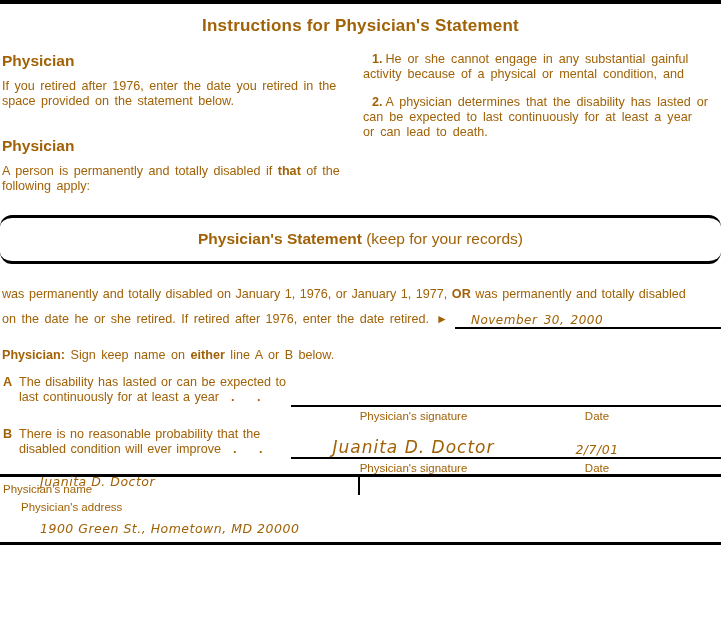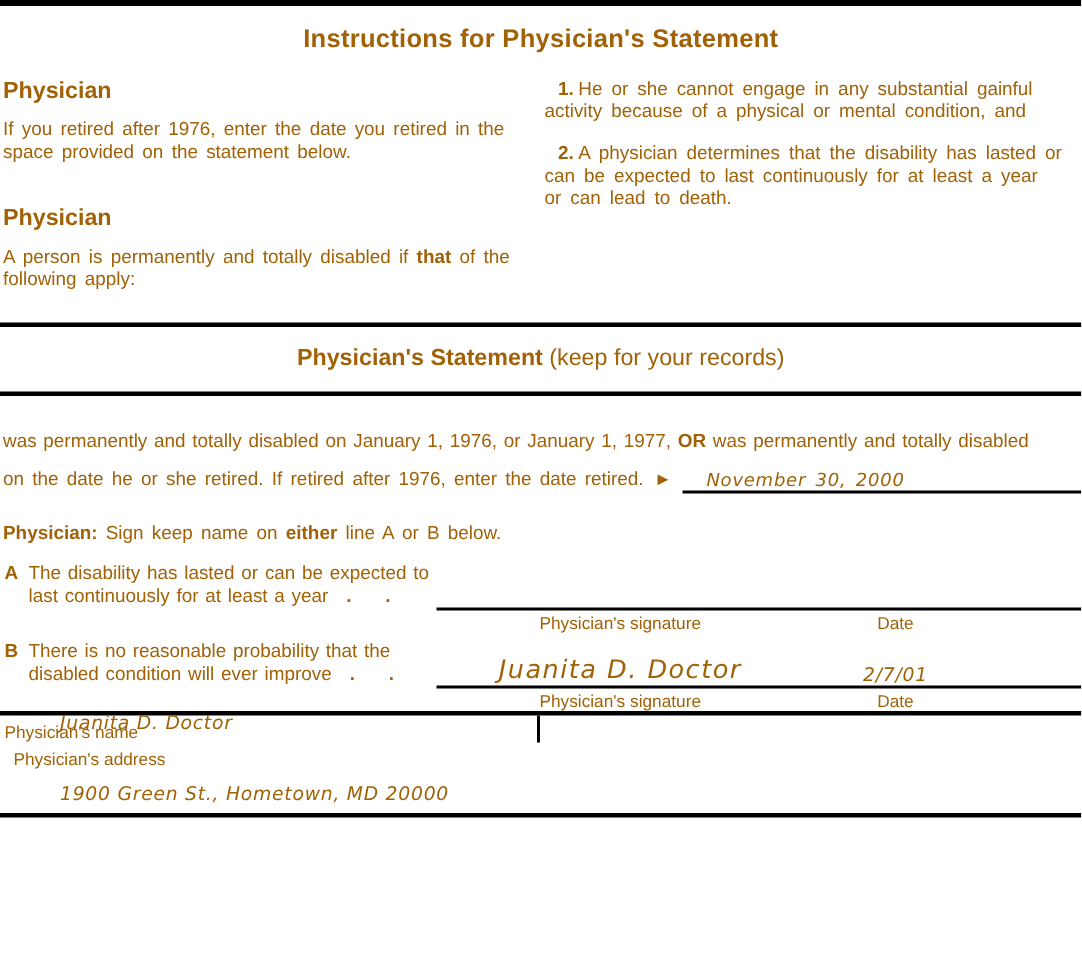--- a/index.html
+++ b/index.html
@@ -15,21 +15,21 @@
   .columns { display:flex; margin-top:16px; padding:0 3px 0 2px; }
   .col-left { width:352px; padding-right:6px; }
   .col-right { flex:1; padding-left:9px; padding-right:10px; }
   .sec-heading { font-size:15.5px; font-weight:bold; }
   .body-text { font-size:12.6px; line-height:15px; word-spacing:2px; margin-top:9px; }
   .heading-gap { margin-top:28px; }
   .numbered { font-size:12.6px; line-height:15px; word-spacing:2.5px; text-indent:9px; margin-bottom:13px; }
   .num { font-weight:bold; margin-right:3px; }
 
   .band { margin-top:21px; border-top:3px solid #000; border-bottom:3px solid #000;
-          padding:12px 0 13px; text-align:center; font-size:15.5px; }
+          padding:12px 0 13px; text-align:center; font-size:15.5px;border-radius:12px; }
   .band-bold { font-weight:bold; }
 
   .hand { font-family:"DejaVu Sans", sans-serif; font-style:italic; letter-spacing:.5px; }
 
   .certify { display:flex; align-items:flex-end; margin-top:45px; padding-left:19px; }
   .certify-label { font-size:13px; word-spacing:4px; margin:0 10px 16px 0; white-space:nowrap; }
   .certify-field { flex:1; }
   .certify-line { border-bottom:2px solid #000; min-height:19px; display:flex; align-items:flex-end; padding-left:22px; }
   .hand-name { font-size:12.5px; }
   .caption { font-size:11.5px; text-align:center; margin-top:3px; }
@@ -56,21 +56,21 @@
   .date-val { width:122px; text-align:center; font-size:12.5px; }
   .sig-labels { display:flex; margin-top:3px; font-size:11.5px; }
   .sig-label-sig { width:245px; text-align:center; }
   .sig-label-date { width:122px; text-align:center; }
 
   .footer { border-top:3px solid #000; border-bottom:3px solid #000; display:flex; height:71px;flex-direction:column; }
   .cell { position:relative; }
   .cell-name { width:360px; border-right:2px solid #000; }
   .cell-addr { flex:1; }
   .cell-label { font-size:11.5px; padding:6px 0 0 3px; }
-  .cell-addr .cell-label { padding-left:9px; }
+  .cell-addr .cell-label { padding-left:21px; }
   .cell-value { position:absolute; left:40px; bottom:6px; font-size:12.5px; white-space:nowrap; }
 </style>
 </head>
 <body>
 
 <div class="page">
 
   <div class="top-rule"></div>
 
   <div class="title">Instructions for Physician's Statement</div>

